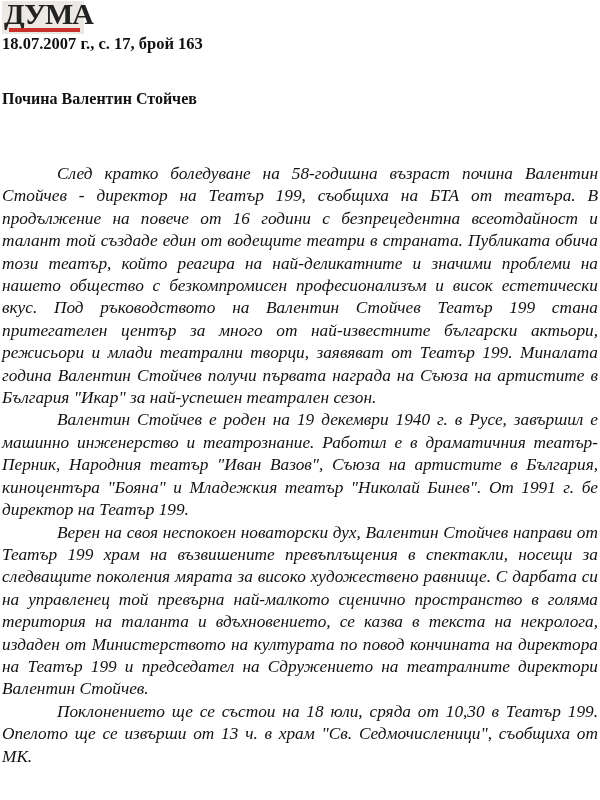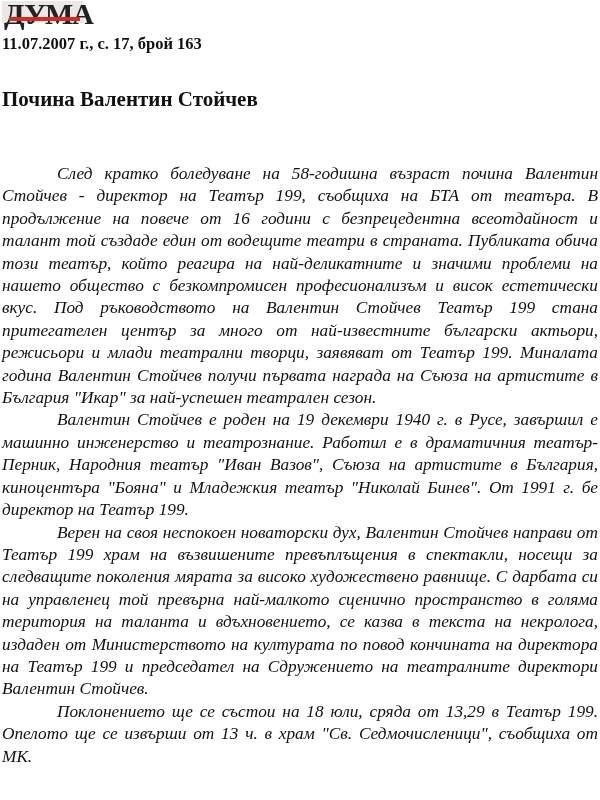--- a/index.html
+++ b/index.html
@@ -1,34 +1,34 @@
 <!DOCTYPE html>
 <html><head>
 <meta charset="utf-8">
 <style>
   html, body { margin: 0; padding: 0; background: #ffffff; }
   body { width: 600px; height: 800px; overflow: hidden; position: relative; color: #111; font-family: "Liberation Serif", serif; }
-  .logo { position: absolute; left: 2px; top: 1px; width: 82px; height: 22px; background: #ece8e4; }
+  .logo { position: absolute; left: 2px; top: 1px; width: 82px; height: 33px; background: #ece8e4; }
   .logo-text { position: absolute; left: 2px; top: -3px; font-family: "Liberation Serif", serif; font-weight: bold; font-size: 30px; letter-spacing: -1px; color: #222; line-height: 32px; }
   .logo-bar { position: absolute; left: 7px; right: 4px; bottom: 2px; height: 4px; background: #c9302c; }
   .dateline { position: absolute; left: 2px; top: 34px; font-weight: bold; font-size: 16.5px; line-height: 20px; white-space: nowrap; }
-  .title { position: absolute; left: 2px; top: 86px; font-weight: bold; font-size: 21px; line-height: 26px; white-space: nowrap; }
+  .title { position: absolute; left: 2px; top: 86px; font-weight: bold; font-size: 16px; line-height: 26px; white-space: nowrap; }
   .article { position: absolute; left: 2px; top: 163px; width: 596px; font-size: 17.3px; line-height: 22.4px; font-style: italic; }
   .article p { margin: 0; text-align: justify; text-indent: 55px; }
 </style>
 </head>
 <body>
 
 <div class="logo">
   <span class="logo-text">ДУМА</span>
   <span class="logo-bar"></span>
 </div>
 
-<div class="dateline">11.07.2007 г., с. 17, брой 163</div>
+<div class="dateline">18.07.2007 г., с. 17, брой 163</div>
 
 <h1 class="title" style="margin:0;">Почина Валентин Стойчев</h1>
 
 <div class="article">
   <p>След кратко боледуване на 58-годишна възраст почина Валентин Стойчев - директор на Театър 199, съобщиха на БТА от театъра. В продължение на повече от 16 години с безпрецедентна всеотдайност и талант той създаде един от водещите театри в страната. Публиката обича този театър, който реагира на най-деликатните и значими проблеми на нашето общество с безкомпромисен професионализъм и висок естетически вкус. Под ръководството на Валентин Стойчев Театър 199 стана притегателен център за много от най-известните български актьори, режисьори и млади театрални творци, заявяват от Театър 199. Миналата година Валентин Стойчев получи първата награда на Съюза на артистите в България "Икар" за най-успешен театрален сезон.</p>
   <p>Валентин Стойчев е роден на 19 декември 1940 г. в Русе, завършил е машинно инженерство и театрознание. Работил е в драматичния театър-Перник, Народния театър "Иван Вазов", Съюза на артистите в България, киноцентъра "Бояна" и Младежкия театър "Николай Бинев". От 1991 г. бе директор на Театър 199.</p>
   <p>Верен на своя неспокоен новаторски дух, Валентин Стойчев направи от Театър 199 храм на възвишените превъплъщения в спектакли, носещи за следващите поколения мярата за високо художествено равнище. С дарбата си на управленец той превърна най-малкото сценично пространство в голяма територия на таланта и вдъхновението, се казва в текста на некролога, издаден от Министерството на културата по повод кончината на директора на Театър 199 и председател на Сдружението на театралните директори Валентин Стойчев.</p>
-  <p>Поклонението ще се състои на 18 юли, сряда от 13,29 в Театър 199. Опелото ще се извърши от 13 ч. в храм "Св. Седмочисленици", съобщиха от МК.</p>
+  <p>Поклонението ще се състои на 18 юли, сряда от 10,30 в Театър 199. Опелото ще се извърши от 13 ч. в храм "Св. Седмочисленици", съобщиха от МК.</p>
 </div>
 
 </body></html>

